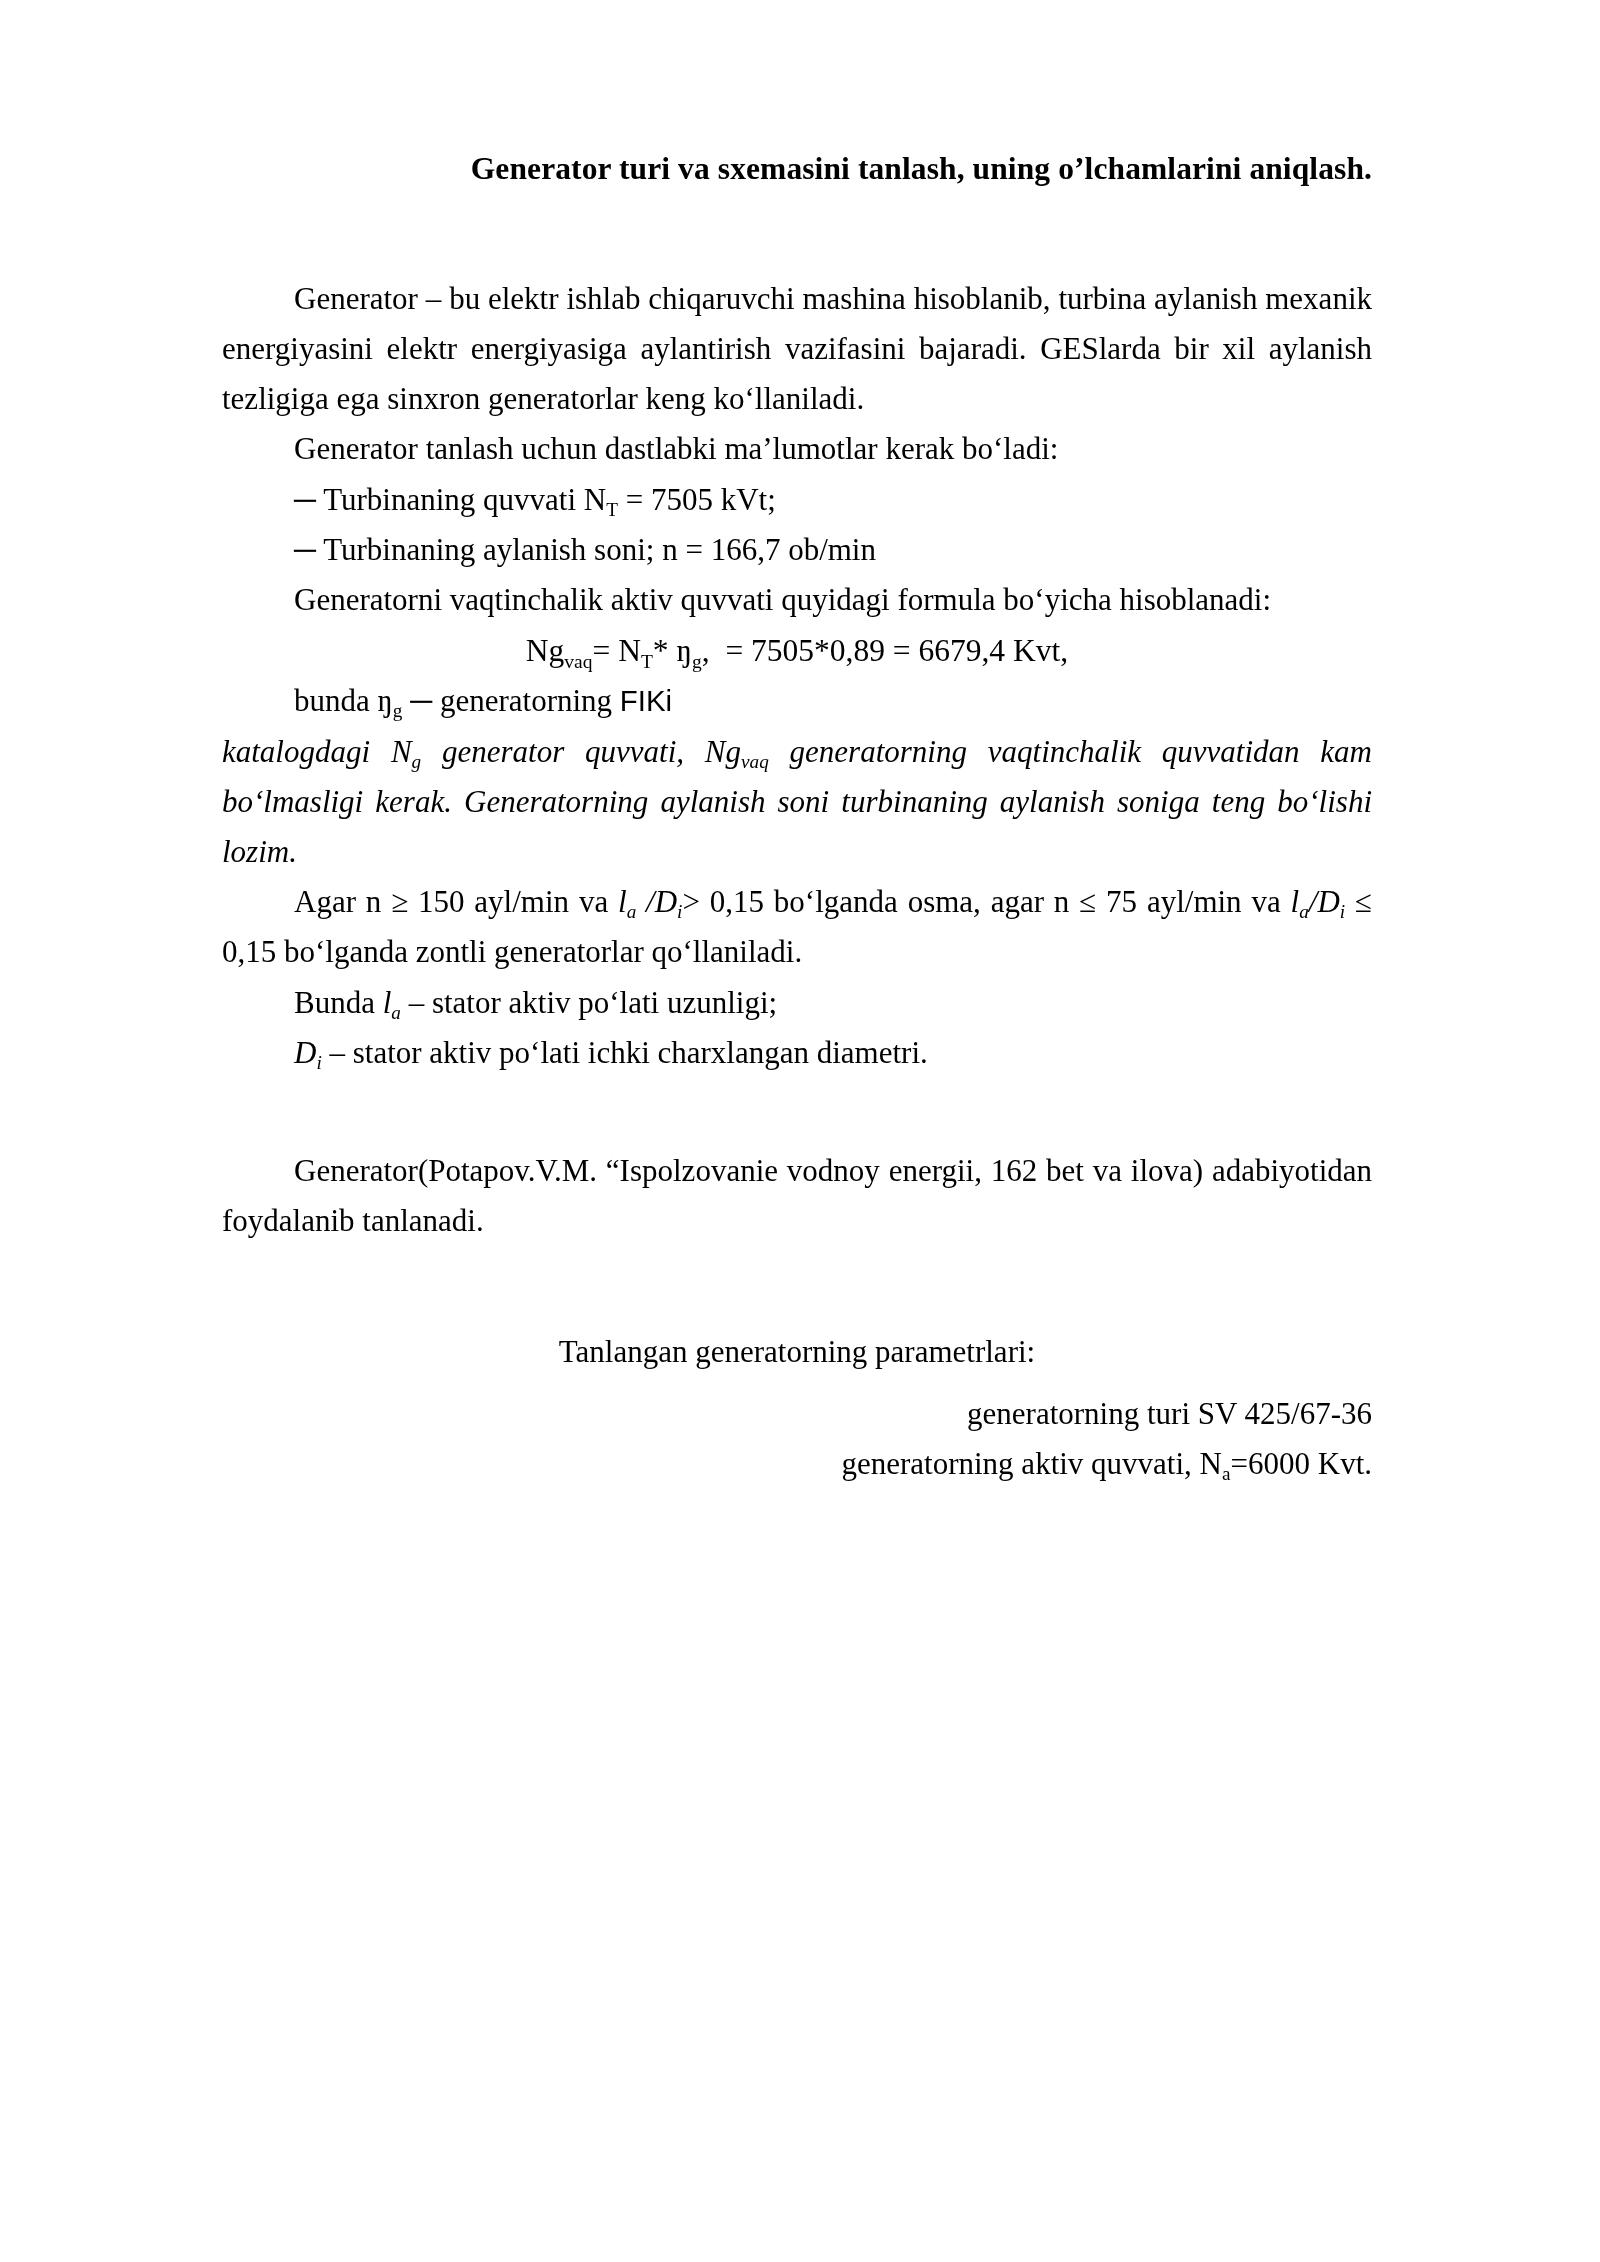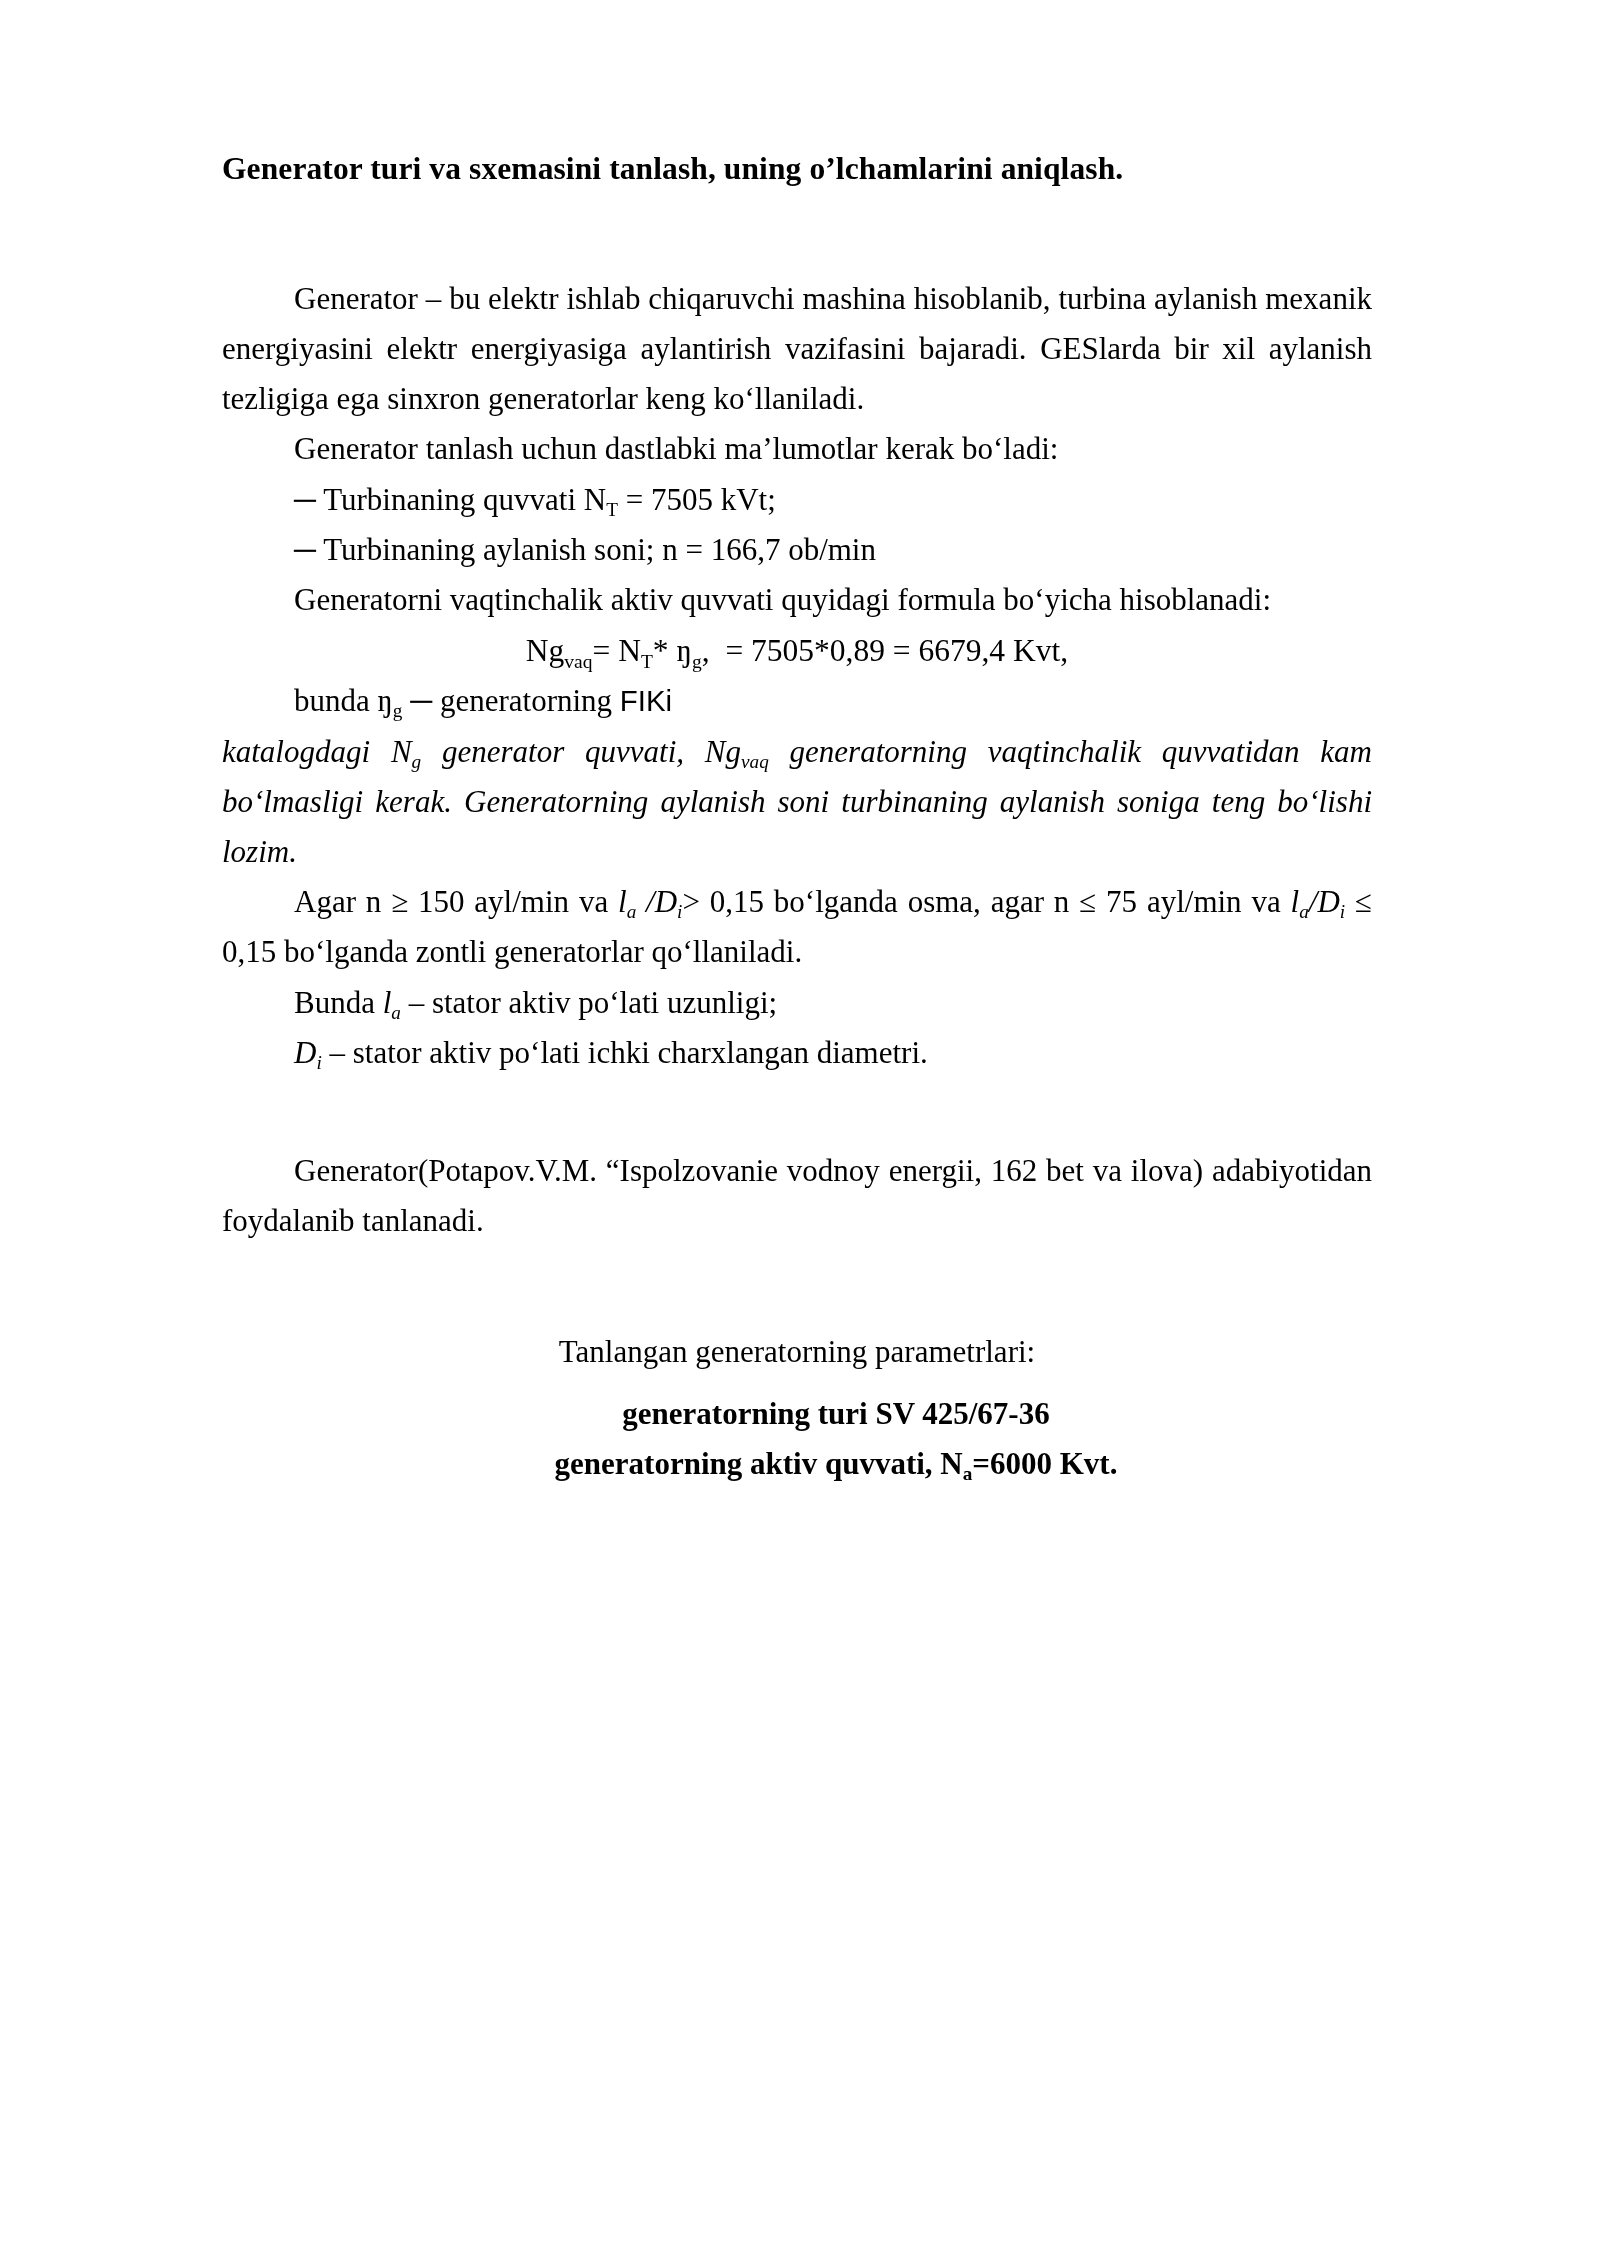--- a/index.html
+++ b/index.html
@@ -15,21 +15,21 @@
     -webkit-font-smoothing: antialiased;
   }
   .page {
     position: relative;
     width: 1600px;
     min-height: 2262px;
     box-sizing: border-box;
     padding: 150px 228px 60px 222px;
   }
   .doc-title {
-    text-align: left;
+    text-align: right;
     font-weight: bold;
     font-size: 31.5px;
     line-height: 1.2;
     margin: 0 0 86px 0;
     letter-spacing: 0.1px;
   }
   p, div.line {
     font-size: 31px;
     line-height: 1.62;
     margin: 0;
@@ -54,24 +54,23 @@
   .noindent {
     text-indent: 0;
     font-style: italic;
   }
   .center-head {
     text-align: center;
     text-indent: 0;
     margin: 12px;
   }
   .spec-line {
-    text-align: center;
+    text-align: right;
     text-indent: 78px;
     margin: 0;
-    font-weight: bold;
   }
   .gap-large { height: 68px; }
   sub {
     font-size: 0.62em;
     vertical-align: baseline;
     position: relative;
     top: 0.32em;
     line-height: 0;
   }
   .it { font-style: italic; }

